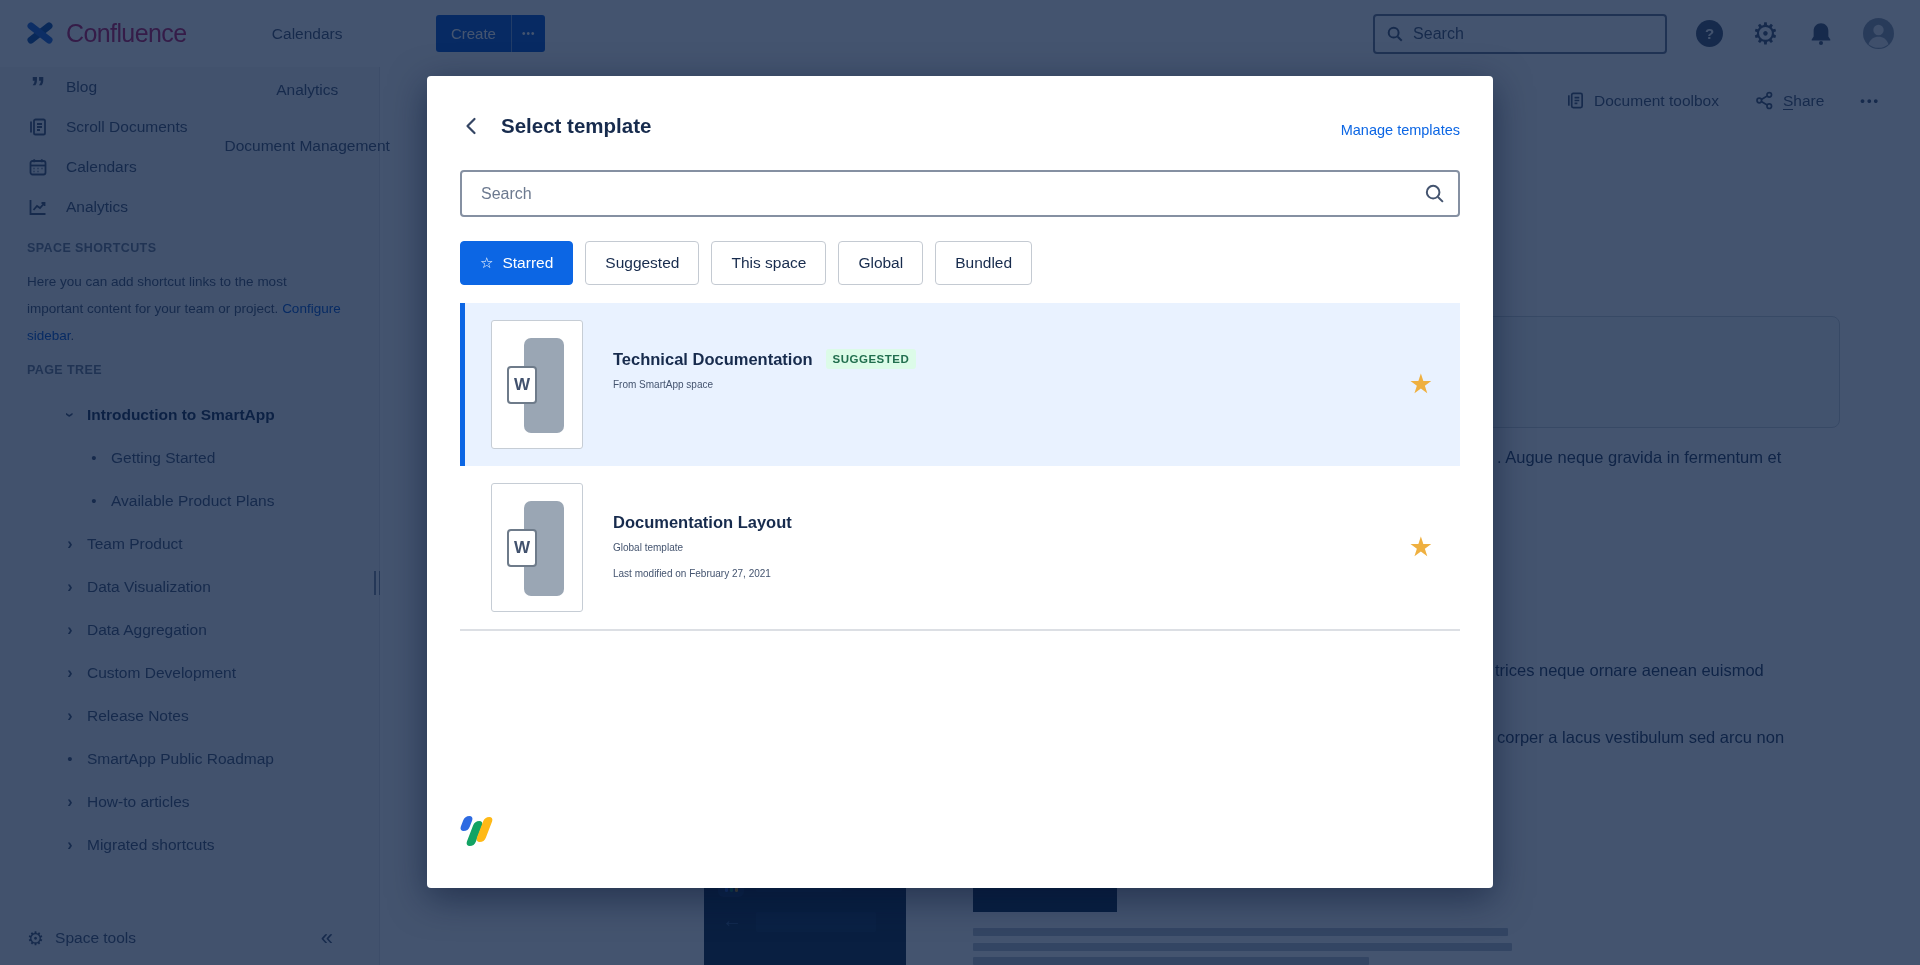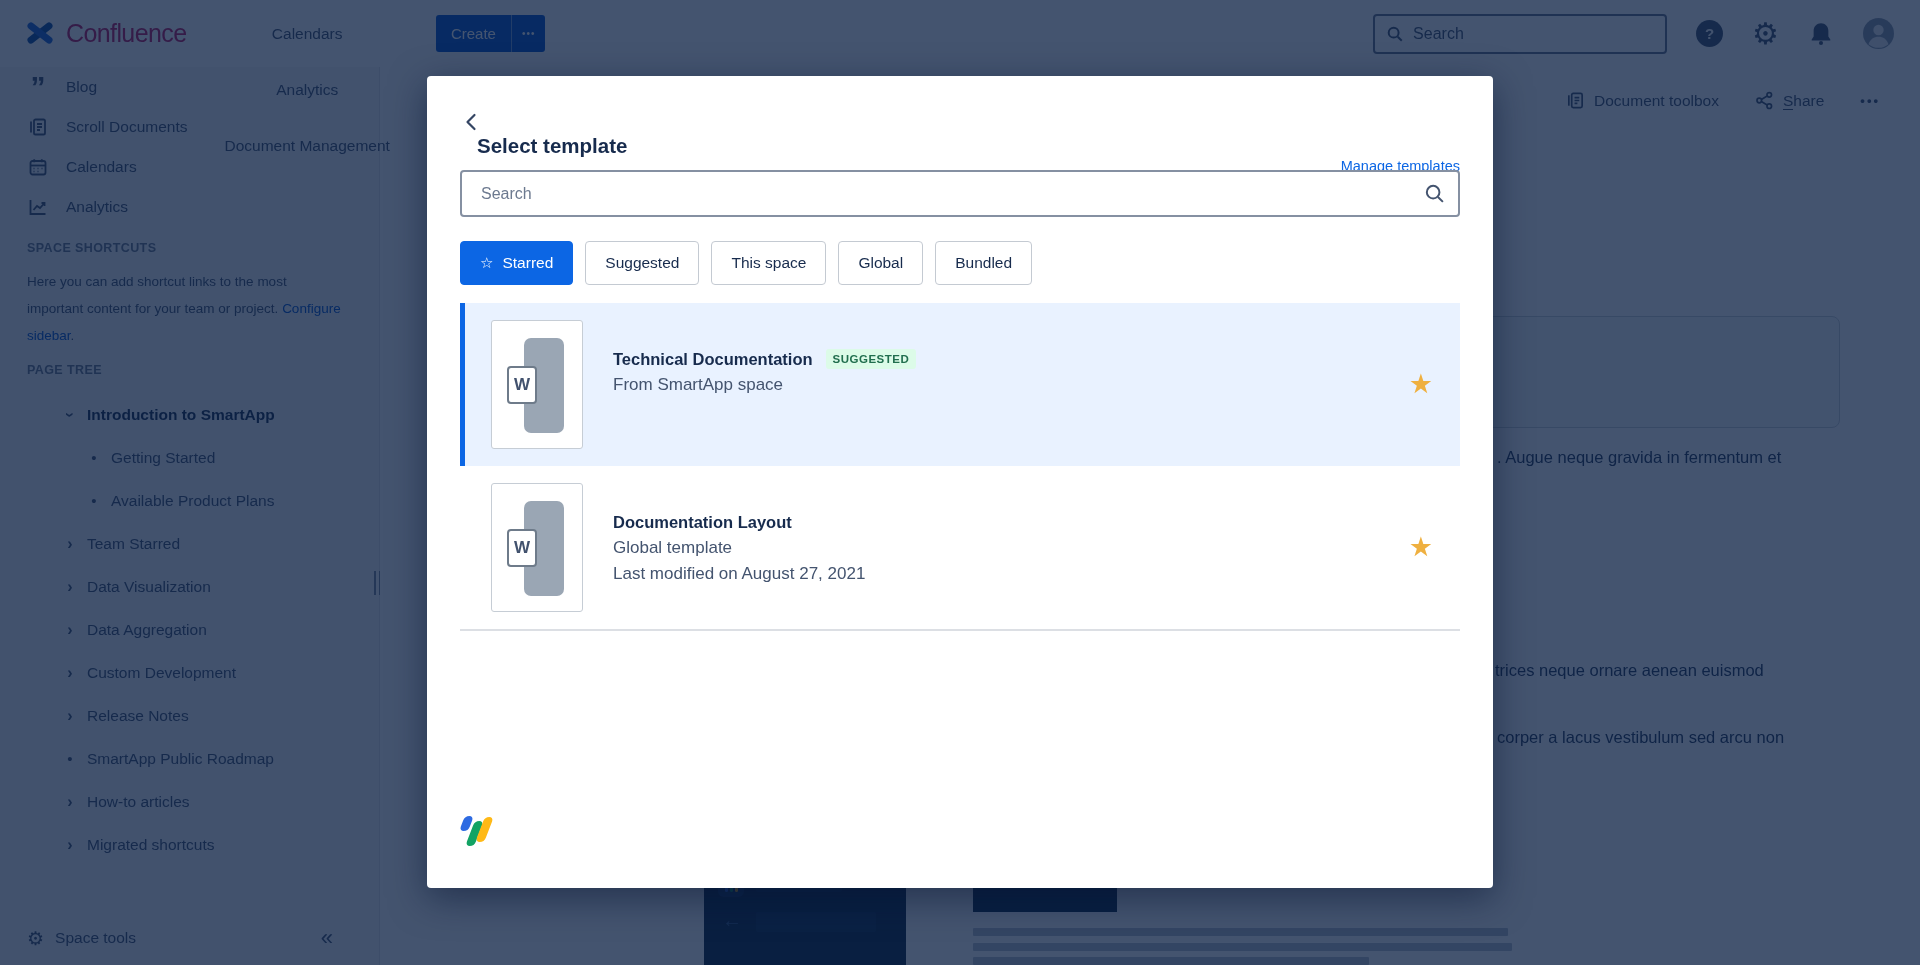--- a/index.html
+++ b/index.html
@@ -55,21 +55,21 @@
   .mini-logo { position:absolute; left:14px; top:14px; width:26px; height:26px; border-radius:6px; background:#14355C; display:flex; align-items:flex-end; justify-content:center; gap:2px; padding:5px 0 5px; }
   .mini-logo i { width:3px; border-radius:2px; display:block; }
   .ph-bar { position:absolute; background:#102C4E; border-radius:2px; }
   .shot-arrow { position:absolute; left:18px; top:52px; color:#355A85; font-size:20px; }
   .dark-img { position:absolute; left:593px; top:790px; width:144px; height:55px; background:#0C2340; }
   .skel-bar { position:absolute; height:8px; background:#B9C2CC; border-radius:1px; }
 
   
   .overlay { position:absolute; inset:0; background:rgba(9,30,66,0.76); z-index:5; }
   .modal { position:absolute; left:427px; top:76px; width:1066px; height:812px; background:#fff; border-radius:4px; box-shadow:0 10px 36px rgba(3,18,47,.5); z-index:10; padding:0 33px; }
-  .modal-header { display:flex; align-items:flex-start; padding-top:34px; height:62px;flex-direction:column; }
+  .modal-header { display:flex; align-items:flex-end; padding-top:34px; height:62px; }
   .back-btn { background:none; border:none; cursor:pointer; display:flex; padding:0; }
   .modal-title { margin-left:17px; font-size:20.5px; font-weight:600; color:#172B4D; }
   .manage-link { margin-left:auto; font-size:14.5px; font-weight:500; color:#0C66E4; text-decoration:none; cursor:pointer; }
   .modal-search { position:relative; margin-top:32px; height:47px; }
   .modal-search input { width:100%; height:100%; border:2px solid #8590A2; border-radius:4px; padding:0 46px 0 19px; font-size:16px; color:#172B4D; font-family:inherit; outline:none; }
   .modal-search input::placeholder { color:#6C798F; opacity:1; }
   .modal-search svg { position:absolute; right:15px; top:13px; }
   .filters { display:flex; gap:12px; margin-top:24px; }
   .filter-btn { height:44px; padding:0 19px; border-radius:4px; border:1px solid #C4CAD2; background:#fff; font-size:15.5px; font-weight:500; color:#172B4D; display:flex; align-items:center; gap:9px; font-family:inherit; cursor:pointer; }
   .filter-btn.active { background:#0C66E4; border-color:#0C66E4; color:#fff; }
@@ -79,21 +79,21 @@
   .template-card.selected { background:#E9F2FF; }
   .template-card.selected::before { content:""; position:absolute; left:0; top:0; bottom:0; width:5px; background:#0C66E4; }
   .template-card + .template-card { margin-top:15px; padding-top:2px; padding-bottom:2px; }
   .thumb { width:92px; height:129px; background:#fff; border:1px solid #C6CDD5; border-radius:3px; position:relative; flex-shrink:0; }
   .thumb-gray { position:absolute; left:32px; top:17px; width:40px; height:95px; background:#9AA6B4; border-radius:7px; }
   .thumb-wbox { position:absolute; left:15px; top:45px; width:30px; height:38px; background:#fff; border:2px solid #6E7B8A; border-radius:4px; display:flex; align-items:center; justify-content:center; font-size:17px; font-weight:700; color:#42526E; }
   .card-text { margin-left:30px; padding-top:26px; }
   .card-title-row { display:flex; align-items:center; height:26px; }
   .card-title { font-size:16.5px; font-weight:700; color:#172B4D; }
   .badge { margin-left:13px; padding:4px 7px; border-radius:3px; background:#DCFBE8; color:#216E4E; font-size:11.5px; font-weight:700; letter-spacing:.5px; }
-  .card-line { font-size:17px; color:#44546F; line-height:26px; }
+  .card-line { font-size:10px; color:#44546F; line-height:26px; }
   .card-star { margin-left:auto; align-self:center; margin-right:27px; font-size:27px; color:#EFB040; background:none; border:none; cursor:pointer; line-height:1; }
   .list-divider { border:none; border-top:2px solid #DCDFE4; margin:15px 0 0 0; }
   .modal-logo { position:absolute; left:33px; bottom:42px; width:40px; height:30px; }
   .stripe { position:absolute; width:9px; border-radius:4.5px; transform:skewX(-21deg); }
   .s-blue   { left:2px;  top:0;   height:15px; background:#2E6BE2; }
   .s-green  { left:10px; top:5px; height:25px; background:#12A364; }
   .s-yellow { left:20px; top:1px; height:25px; background:#FFB916; }
   svg { display:block; }
 </style>
 </head>
@@ -204,21 +204,21 @@
       <span class="tree-label">Getting Started</span>
     </div>
     <div class="tree-row child">
       <span class="bullet">•</span>
       <span class="tree-label">Available Product Plans</span>
     </div>
     <div class="tree-row">
       <span class="tree-chevron">
           <span>›</span>
         </span>
-      <span class="tree-label">Team Starred</span>
+      <span class="tree-label">Team Product</span>
     </div>
     <div class="tree-row">
       <span class="tree-chevron">
           <span>›</span>
         </span>
       <span class="tree-label">Data Visualization</span>
     </div>
     <div class="tree-row">
       <span class="tree-chevron">
           <span>›</span>
@@ -364,21 +364,21 @@
     <div class="template-card">
       <div class="thumb">
         <span class="thumb-gray"></span>
         <span class="thumb-wbox">W</span>
       </div>
       <div class="card-text">
         <div class="card-title-row">
           <span class="card-title">Documentation Layout</span>
         </div>
         <div class="card-line">Global template</div>
-        <div class="card-line">Last modified on August 27, 2021</div>
+        <div class="card-line">Last modified on February 27, 2021</div>
       </div>
       <button class="card-star">★</button>
     </div>
 
     <hr class="list-divider">
   </div>
 
   <div class="modal-logo">
     <span class="stripe s-blue"></span>
     <span class="stripe s-green"></span>

